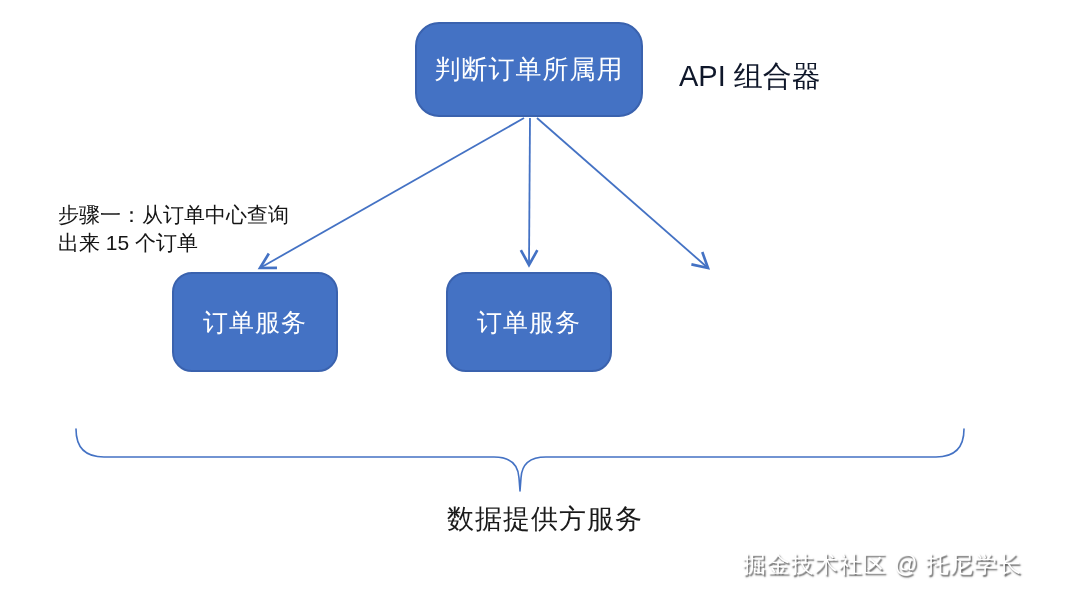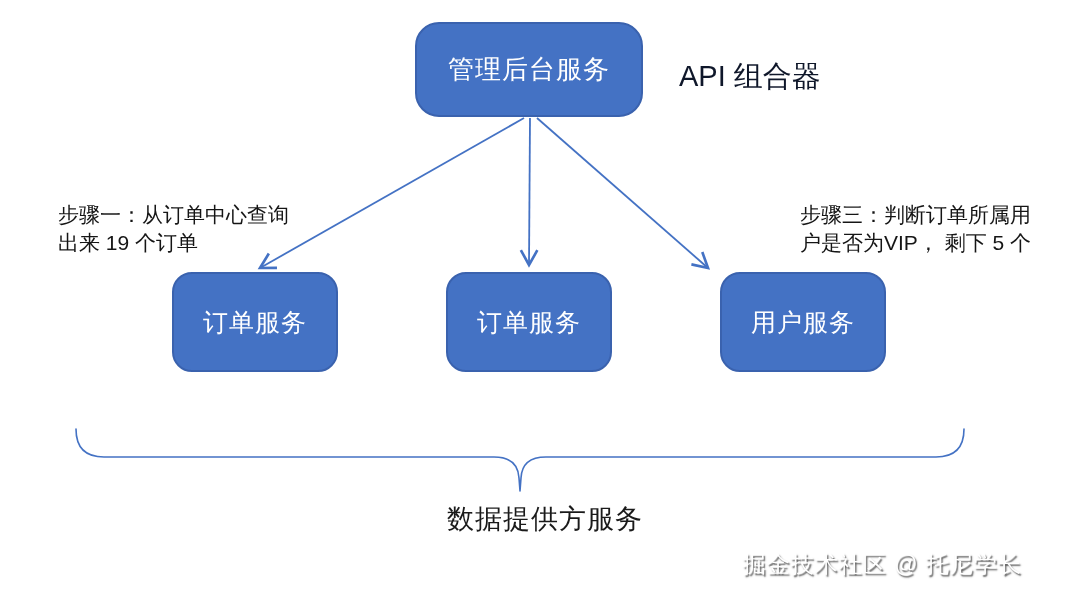--- a/index.html
+++ b/index.html
@@ -104,41 +104,36 @@
 
     <line x1="530" y1="118" x2="529" y2="265" stroke-width="1.8" marker-end="url(#arrowhead)" stroke="#4472C4"></line>
 
     <line x1="537" y1="118" x2="708" y2="268" stroke-width="1.8" marker-end="url(#arrowhead)" stroke="#4472C4"></line>
 
     <path d="M 76 429 Q 76 457 104 457 L 494 457 Q 518 457 519 478 L 520 491
              M 964 429 Q 964 457 936 457 L 546 457 Q 522 457 521 478 L 520 491" fill="none" stroke-width="1.6" stroke-linecap="round" stroke="#4472C4"></path>
   </svg>
 
   <div class="node node-top">
-    <span class="node-label">管理后台服务</span>
+    <span class="node-label">判断订单所属用</span>
   </div>
 
   <div class="api-label">API 组合器</div>
 
   <div class="note note-step1">步骤一：从订单中心查询
-出来 19 个订单</div>
+出来 15 个订单</div>
 
-  <div class="note note-step3">步骤三：判断订单所属用
-户是否为VIP， 剩下 5 个</div>
 
   <div class="node node-service node-order">
     <span class="node-label">订单服务</span>
   </div>
 
   <div class="node node-service node-product">
     <span class="node-label">订单服务</span>
   </div>
 
-  <div class="node node-service node-user">
-    <span class="node-label">用户服务</span>
-  </div>
 
 
   <div class="group-label">数据提供方服务</div>
 
   <div class="watermark">掘金技术社区 @ 托尼学长</div>
 
 </div>
 
 </body></html>

